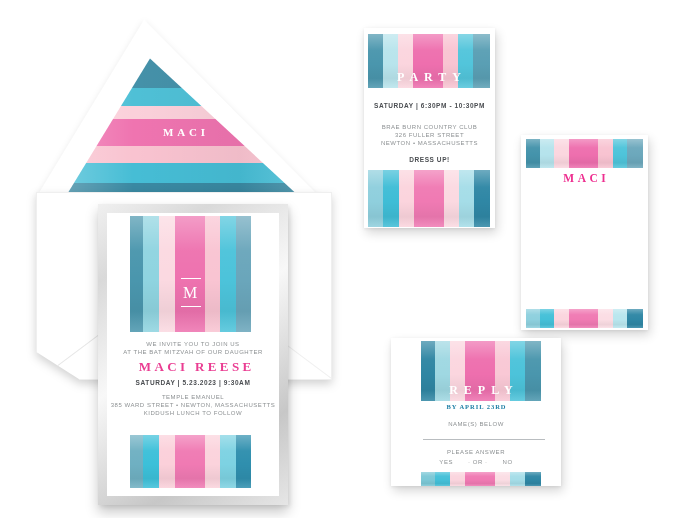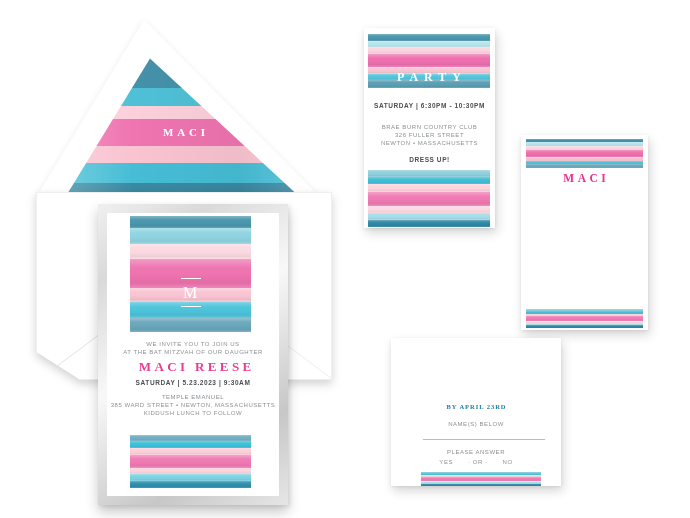--- a/index.html
+++ b/index.html
@@ -4,21 +4,21 @@
 <style>
   html,body { margin:0; padding:0; background:#ffffff; }
   * { box-sizing:border-box; }
   body { font-family:"Liberation Sans","DejaVu Sans",sans-serif; }
   .serif { font-family:"Liberation Serif","DejaVu Serif",serif; }
 
   .stage { position:relative; width:690px; height:518px; background:#fff; overflow:hidden; }
 
   
   .stripes { display:flex; overflow:hidden; }
-  .stripes-v { flex-direction:column; }
+  .stripes-v { flex-direction:row; }
   .stripes-h { flex-direction:column; }
   .stripe { position:relative; flex-basis:0; }
   .stripes-v > .stripe:after { content:""; position:absolute; inset:0;
     background:linear-gradient(180deg, rgba(255,255,255,.30), rgba(255,255,255,.03) 30%, rgba(255,255,255,0) 55%, rgba(0,0,0,.05) 82%, rgba(255,255,255,.14)); }
   .stripes-h > .stripe:after { content:""; position:absolute; inset:0;
     background:linear-gradient(90deg, rgba(255,255,255,.26), rgba(255,255,255,0) 30%, rgba(0,0,0,.04) 72%, rgba(255,255,255,.15)); }
 
   
   .center { text-align:center; }
   .tiny   { font-size:6px;  line-height:8px;  letter-spacing:.09em; color:#8d9193; }
@@ -206,20 +206,30 @@
         <div class="stripe" style="flex-grow: 15; background: rgb(68, 192, 216);"></div>
         <div class="stripe" style="flex-grow: 15; background: rgb(251, 213, 222);"></div>
         <div class="stripe" style="flex-grow: 30; background: rgb(240, 122, 179);"></div>
         <div class="stripe" style="flex-grow: 15; background: rgb(251, 221, 228);"></div>
         <div class="stripe" style="flex-grow: 15; background: rgb(185, 230, 238);"></div>
         <div class="stripe" style="flex-grow: 16; background: rgb(47, 135, 165);"></div>
       </div>
   </div>
 
   <div class="card reply-card">
+    <div class="stripes stripes-v reply-stripes-top">
+      <div class="block-title serif">REPLY</div>
+    <div class="stripe" style="flex-grow: 14; background: rgb(47, 134, 163);"></div>
+        <div class="stripe" style="flex-grow: 15; background: rgb(159, 216, 226);"></div>
+        <div class="stripe" style="flex-grow: 15; background: rgb(251, 214, 223);"></div>
+        <div class="stripe" style="flex-grow: 30; background: rgb(238, 111, 174);"></div>
+        <div class="stripe" style="flex-grow: 15; background: rgb(249, 200, 213);"></div>
+        <div class="stripe" style="flex-grow: 15; background: rgb(76, 195, 218);"></div>
+        <div class="stripe" style="flex-grow: 16; background: rgb(74, 150, 173);"></div>
+      </div>
     <div class="reply-deadline serif center">BY APRIL 23RD</div>
     <div class="reply-namelabel tiny center">NAME(S) BELOW</div>
     <div class="reply-line"></div>
     <div class="reply-answerlabel tiny center">PLEASE ANSWER</div>
     <div class="reply-options">
       <span class="tiny">YES</span>
       <span class="tiny">· OR ·</span>
       <span class="tiny">NO</span>
     </div>
     <div class="stripes stripes-v reply-stripes-bottom">

